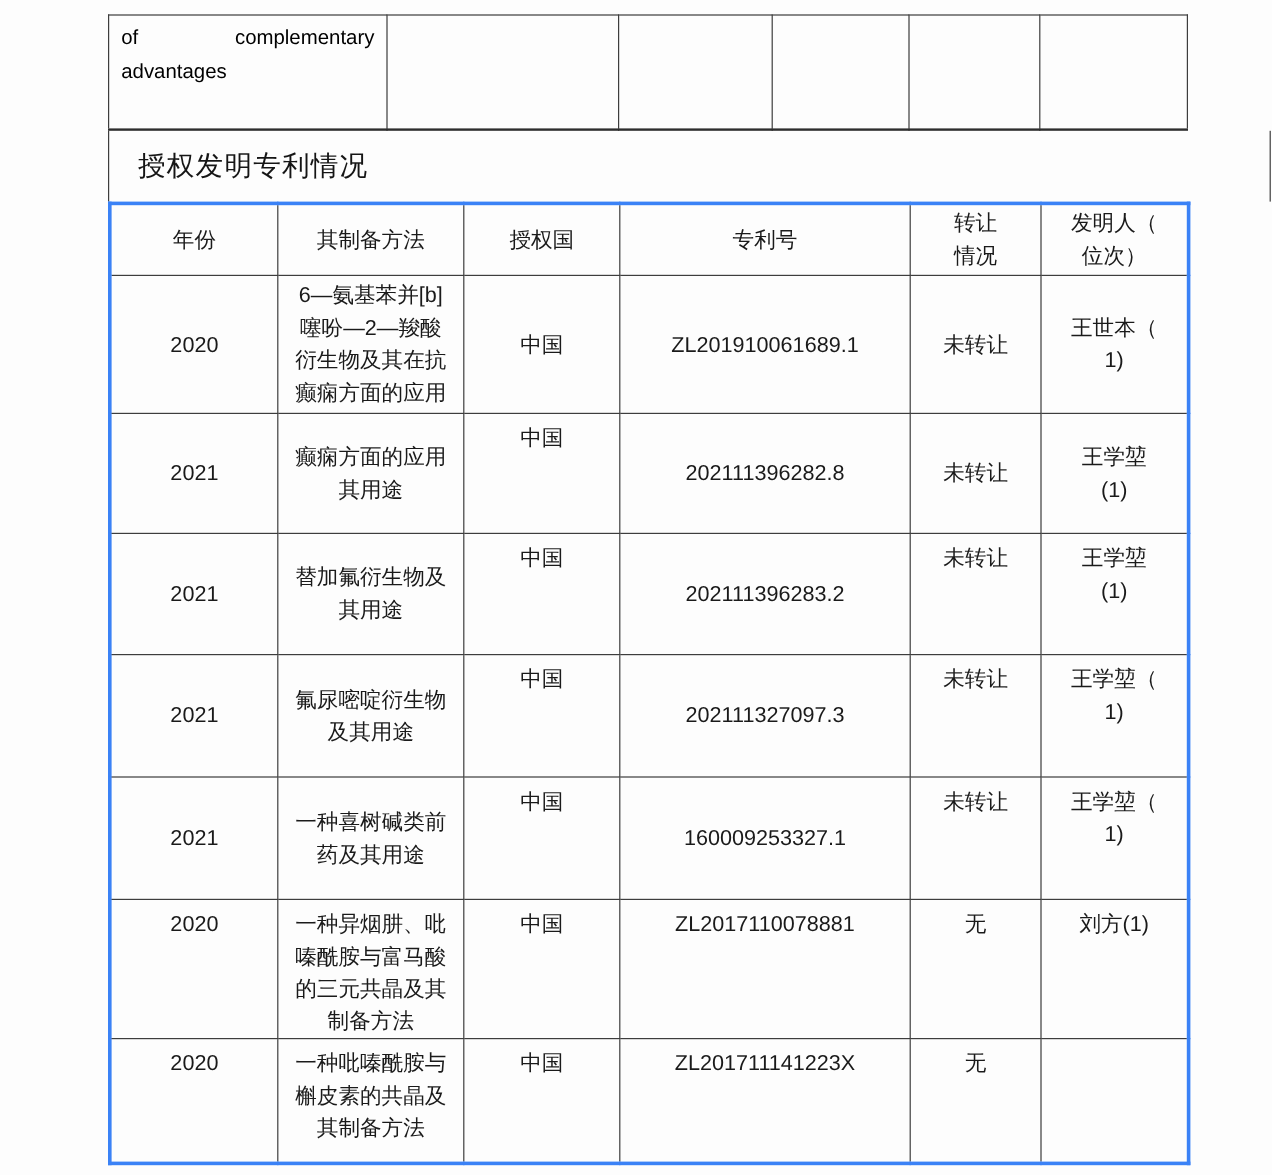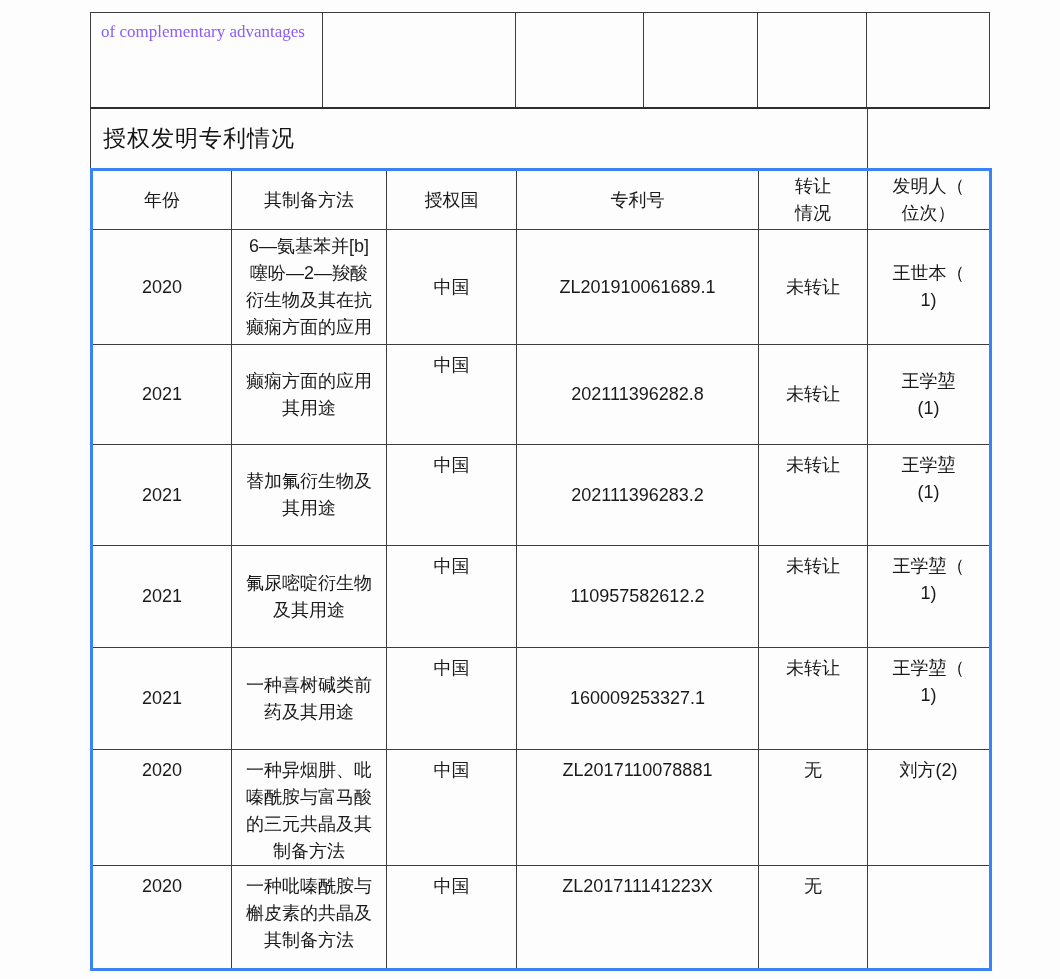--- a/index.html
+++ b/index.html
@@ -18,32 +18,31 @@
   .prev-table{border:1px solid #3d3d3d;border-bottom:2px solid #2e2e2e;}
   .prev-table td{
     border:1px solid #3d3d3d;
     vertical-align:top;
     height:89px;
   }
   .prev-text{
     font-size:17px;line-height:28px;
     padding:5px 10px 0 10px;
     text-align:justify;
-    color:#8b5cf6;
-    font-family:Liberation Serif, serif;
+    color:#000000;
   }
 
   
   .section-title-row{
     box-sizing:border-box;
-    width:778px;height:59px;
+    width:969px;height:59px;
     border-left:1px solid #3d3d3d;
     border-right:1px solid #3d3d3d;
     display:flex;align-items:center;
-    padding-left:12px;
+    padding-left:24px;
     background:transparent;
   }
   .section-title-row span{
     font-size:23px;
     letter-spacing:1px;
     color:#151515;
   }
 
   
   .patent-table{border:3px solid #3b82f6;}
@@ -151,21 +150,21 @@
           <td>202111396283.2</td>
           <td class="top">未转让</td>
           <td class="top">王学堃
 (1)</td>
         </tr>
         <tr>
           <td>2021</td>
           <td>氟尿嘧啶衍生物
 及其用途</td>
           <td class="top">中国</td>
-          <td>110957582612.2</td>
+          <td>202111327097.3</td>
           <td class="top">未转让</td>
           <td class="top">王学堃（
 1)</td>
         </tr>
         <tr>
           <td>2021</td>
           <td>一种喜树碱类前
 药及其用途</td>
           <td class="top">中国</td>
           <td>160009253327.1</td>
@@ -175,21 +174,21 @@
         </tr>
         <tr>
           <td class="top">2020</td>
           <td class="top">一种异烟肼、吡
 嗪酰胺与富马酸
 的三元共晶及其
 制备方法</td>
           <td class="top">中国</td>
           <td class="top">ZL2017110078881</td>
           <td class="top">无</td>
-          <td class="top">刘方(2)</td>
+          <td class="top">刘方(1)</td>
         </tr>
         <tr>
           <td class="top">2020</td>
           <td class="top">一种吡嗪酰胺与
 槲皮素的共晶及
 其制备方法</td>
           <td class="top">中国</td>
           <td class="top">ZL201711141223X</td>
           <td class="top">无</td>
           <td class="top"></td>

